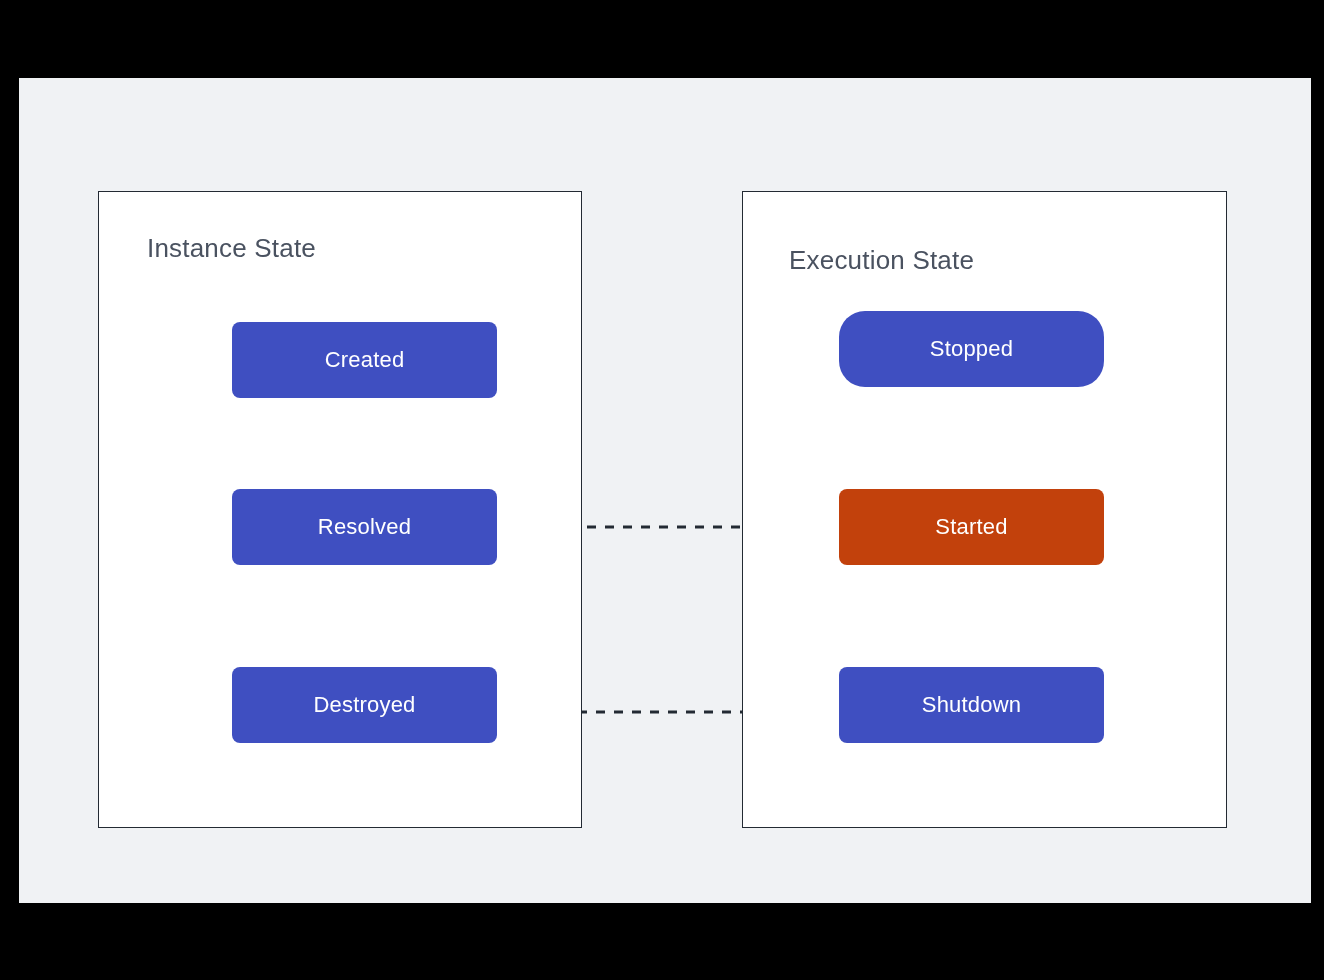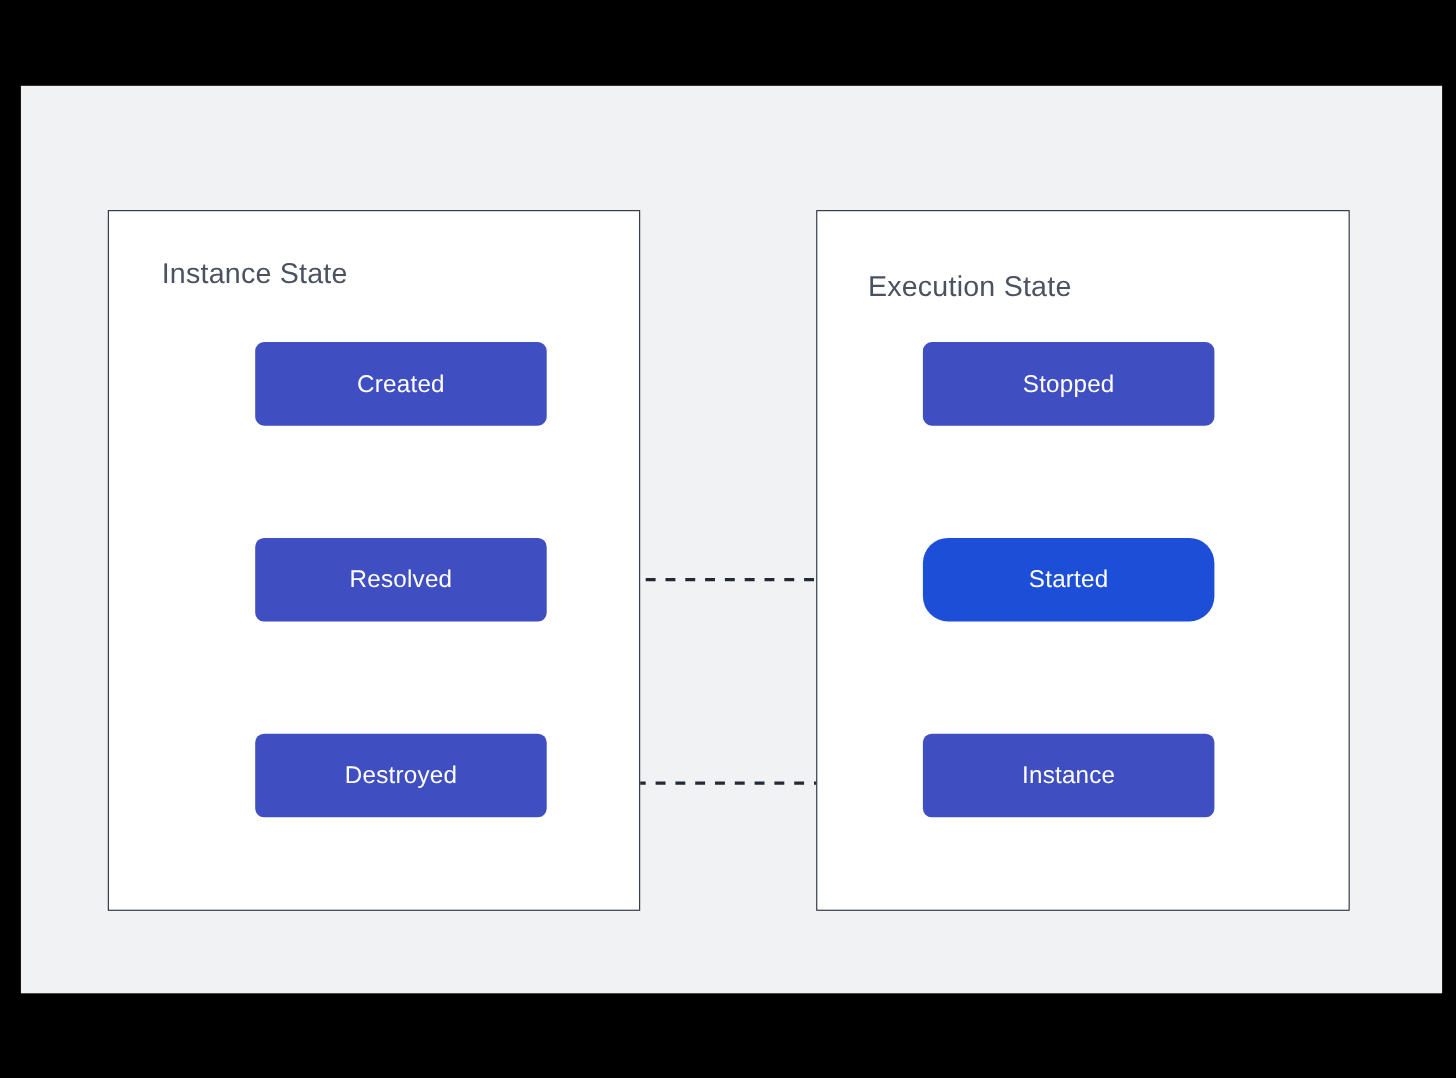--- a/index.html
+++ b/index.html
@@ -130,25 +130,25 @@
       <path class="edge-line" d="M 1085 267 L 1147 267 L 1147 634 L 1093 634" marker-end="url(#arrow-end)" style="stroke: rgb(35, 42, 51);"></path>
 
       <path class="edge-dashed" d="M 478 449 L 812 449" marker-end="url(#arrow-end-d)" style="stroke: rgb(35, 42, 51);"></path>
 
       <path class="edge-dashed" d="M 820 634 L 486 634" marker-end="url(#arrow-end-d)" style="stroke: rgb(35, 42, 51);"></path>
     </svg>
 
     <div id="panel-instance" class="panel" style="background: rgb(255, 255, 255); border-color: rgb(35, 42, 51);"></div>
     <div id="title-instance" class="panel-title" style="color: rgb(74, 82, 96);">Instance State</div>
 
-    <div id="box-created" class="state-box" style="background: rgb(63, 79, 193); color: rgb(255, 255, 255);">Created</div>
+    <div id="box-created" class="state-box" style="background: rgb(63, 79, 193); color: rgb(255, 255, 255); margin-top: 11px;">Created</div>
     <div id="box-destroyed" class="state-box" style="background: rgb(63, 79, 193); color: rgb(255, 255, 255);">Destroyed</div>
     <div id="box-resolved" class="state-box" style="background: rgb(63, 79, 193); color: rgb(255, 255, 255);">Resolved</div>
 
     <div id="panel-execution" class="panel" style="background: rgb(255, 255, 255); border-color: rgb(35, 42, 51);"></div>
     <div id="title-execution" class="panel-title" style="color: rgb(74, 82, 96);">Execution State</div>
 
-    <div id="box-stopped" class="state-box" style="background: rgb(63, 79, 193); color: rgb(255, 255, 255);">Stopped</div>
-    <div id="box-started" class="state-box" style="background: #1d4ed8; color: rgb(255, 255, 255); border-radius: 23px;">Started</div>
-    <div id="box-shutdown" class="state-box" style="background: rgb(63, 79, 193); color: rgb(255, 255, 255);">Instance</div>
+    <div id="box-stopped" class="state-box" style="background: rgb(63, 79, 193); color: rgb(255, 255, 255); border-radius: 26px;">Stopped</div>
+    <div id="box-started" class="state-box" style="background: #c2410c; color: rgb(255, 255, 255);">Started</div>
+    <div id="box-shutdown" class="state-box" style="background: rgb(63, 79, 193); color: rgb(255, 255, 255);">Shutdown</div>
 
   </div>
 </div>
 
 </body></html>

